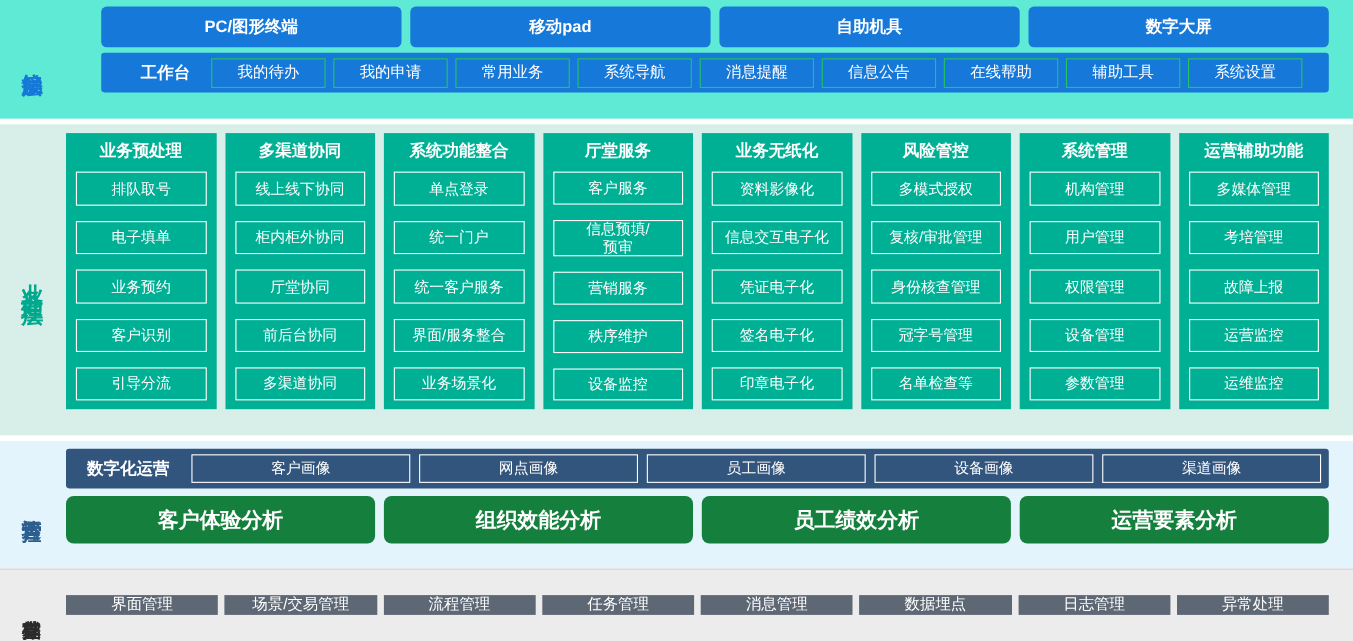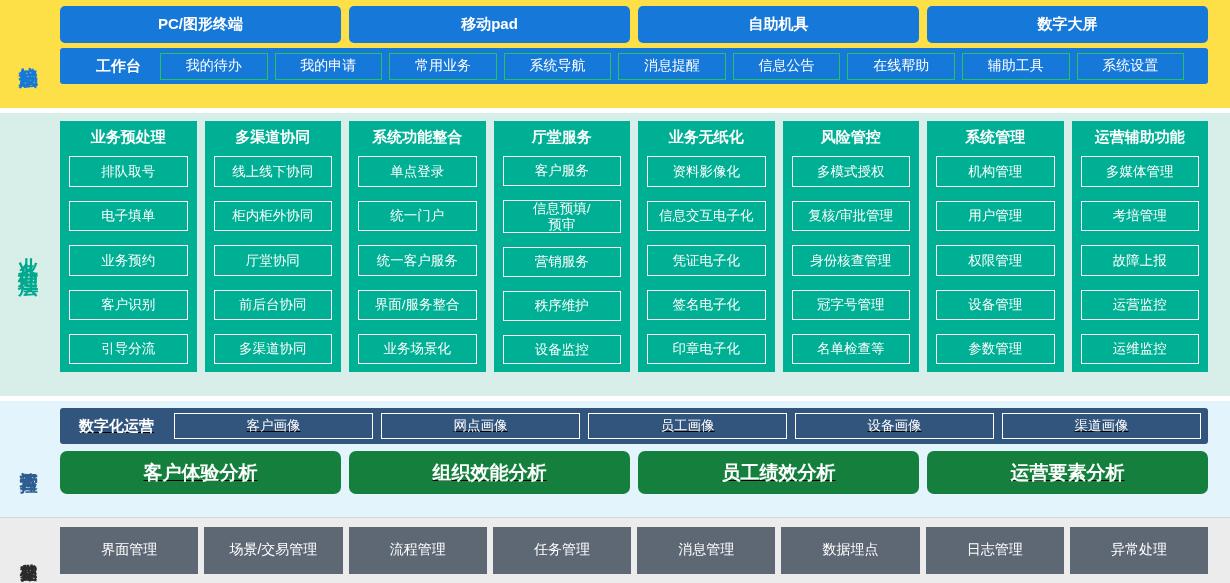--- a/index.html
+++ b/index.html
@@ -22,21 +22,21 @@
     display:flex;align-items:center;justify-content:center;
     font-weight:bold;font-size:19px;line-height:1.08;
     writing-mode:vertical-rl;
     letter-spacing:2px;
     text-align:center;
     box-sizing:border-box;
   }
   .band-body{flex:1 1 auto;display:flex;flex-direction:column;box-sizing:border-box;}
 
   
-  .band-contact{background:#fde047;height:111px;padding:0;}
+  .band-contact{background:#5eead4;height:111px;padding:0;gap:32px;}
   .band-contact .band-label{color:#1678d8;}
   .contact-body{padding:6px 22px 6px 4px;gap:5px;}
   .channel-row{display:flex;gap:8px;height:37px;}
   .channel{
     flex:1 1 0;background:#1678d8;color:#fff;
     border-radius:5px;
     display:flex;align-items:center;justify-content:center;
     font-weight:bold;font-size:15px;
   }
   .workbench-row{
@@ -73,39 +73,39 @@
   .biz-item{
     flex:1 1 0;border:1px solid #ffffff;color:#ffffff;
     display:flex;align-items:center;justify-content:center;
     text-align:center;font-size:13.5px;line-height:1.15;
     white-space:pre-line;
   }
 
   
   .band-ops{background:#e4f4fd;height:118px;}
   .band-ops .band-label{color:#2c5e8f;font-size:18px;letter-spacing:1px;}
-  .ops-body{padding:7px 22px 7px 4px;gap:7px;text-decoration:underline;}
+  .ops-body{padding:7px 22px 7px 4px;gap:7px;}
   .ops-row1{
     height:36px;background:#32557e;border-radius:3px;
     display:flex;align-items:center;gap:8px;padding:0 7px;box-sizing:border-box;
   }
   .ops-title{color:#fff;font-weight:bold;font-size:15px;padding:0 12px;white-space:nowrap;}
   .ops-pill{
     flex:1 1 0;height:24px;border:1px solid #ffffff;color:#fff;
     display:flex;align-items:center;justify-content:center;font-size:13.5px;
   }
   .ops-row2{display:flex;gap:8px;height:43px;}
   .ops-analysis{
     flex:1 1 0;background:#15803d;color:#fff;border-radius:7px;
     display:flex;align-items:center;justify-content:center;
     font-weight:bold;font-size:19px;
   }
 
   
-  .band-base{background:#ececec;height:68px;border-top:1px solid #d5d5d5;}
+  .band-base{background:#ececec;height:68px;border-top:1px solid #d5d5d5;align-items:center;}
   .band-base .band-label{color:#2b2b2b;font-size:17px;letter-spacing:0;}
   .base-body{padding:9px 22px 9px 4px;}
   .base-row{display:flex;gap:6px;height:100%;}
   .base-item{
     flex:1 1 0;background:#5e6875;color:#ffffff;
     display:flex;align-items:center;justify-content:center;
     font-size:14px;white-space:nowrap;
   }
   .gap{height:5px;background:#ffffff;}
 </style>

